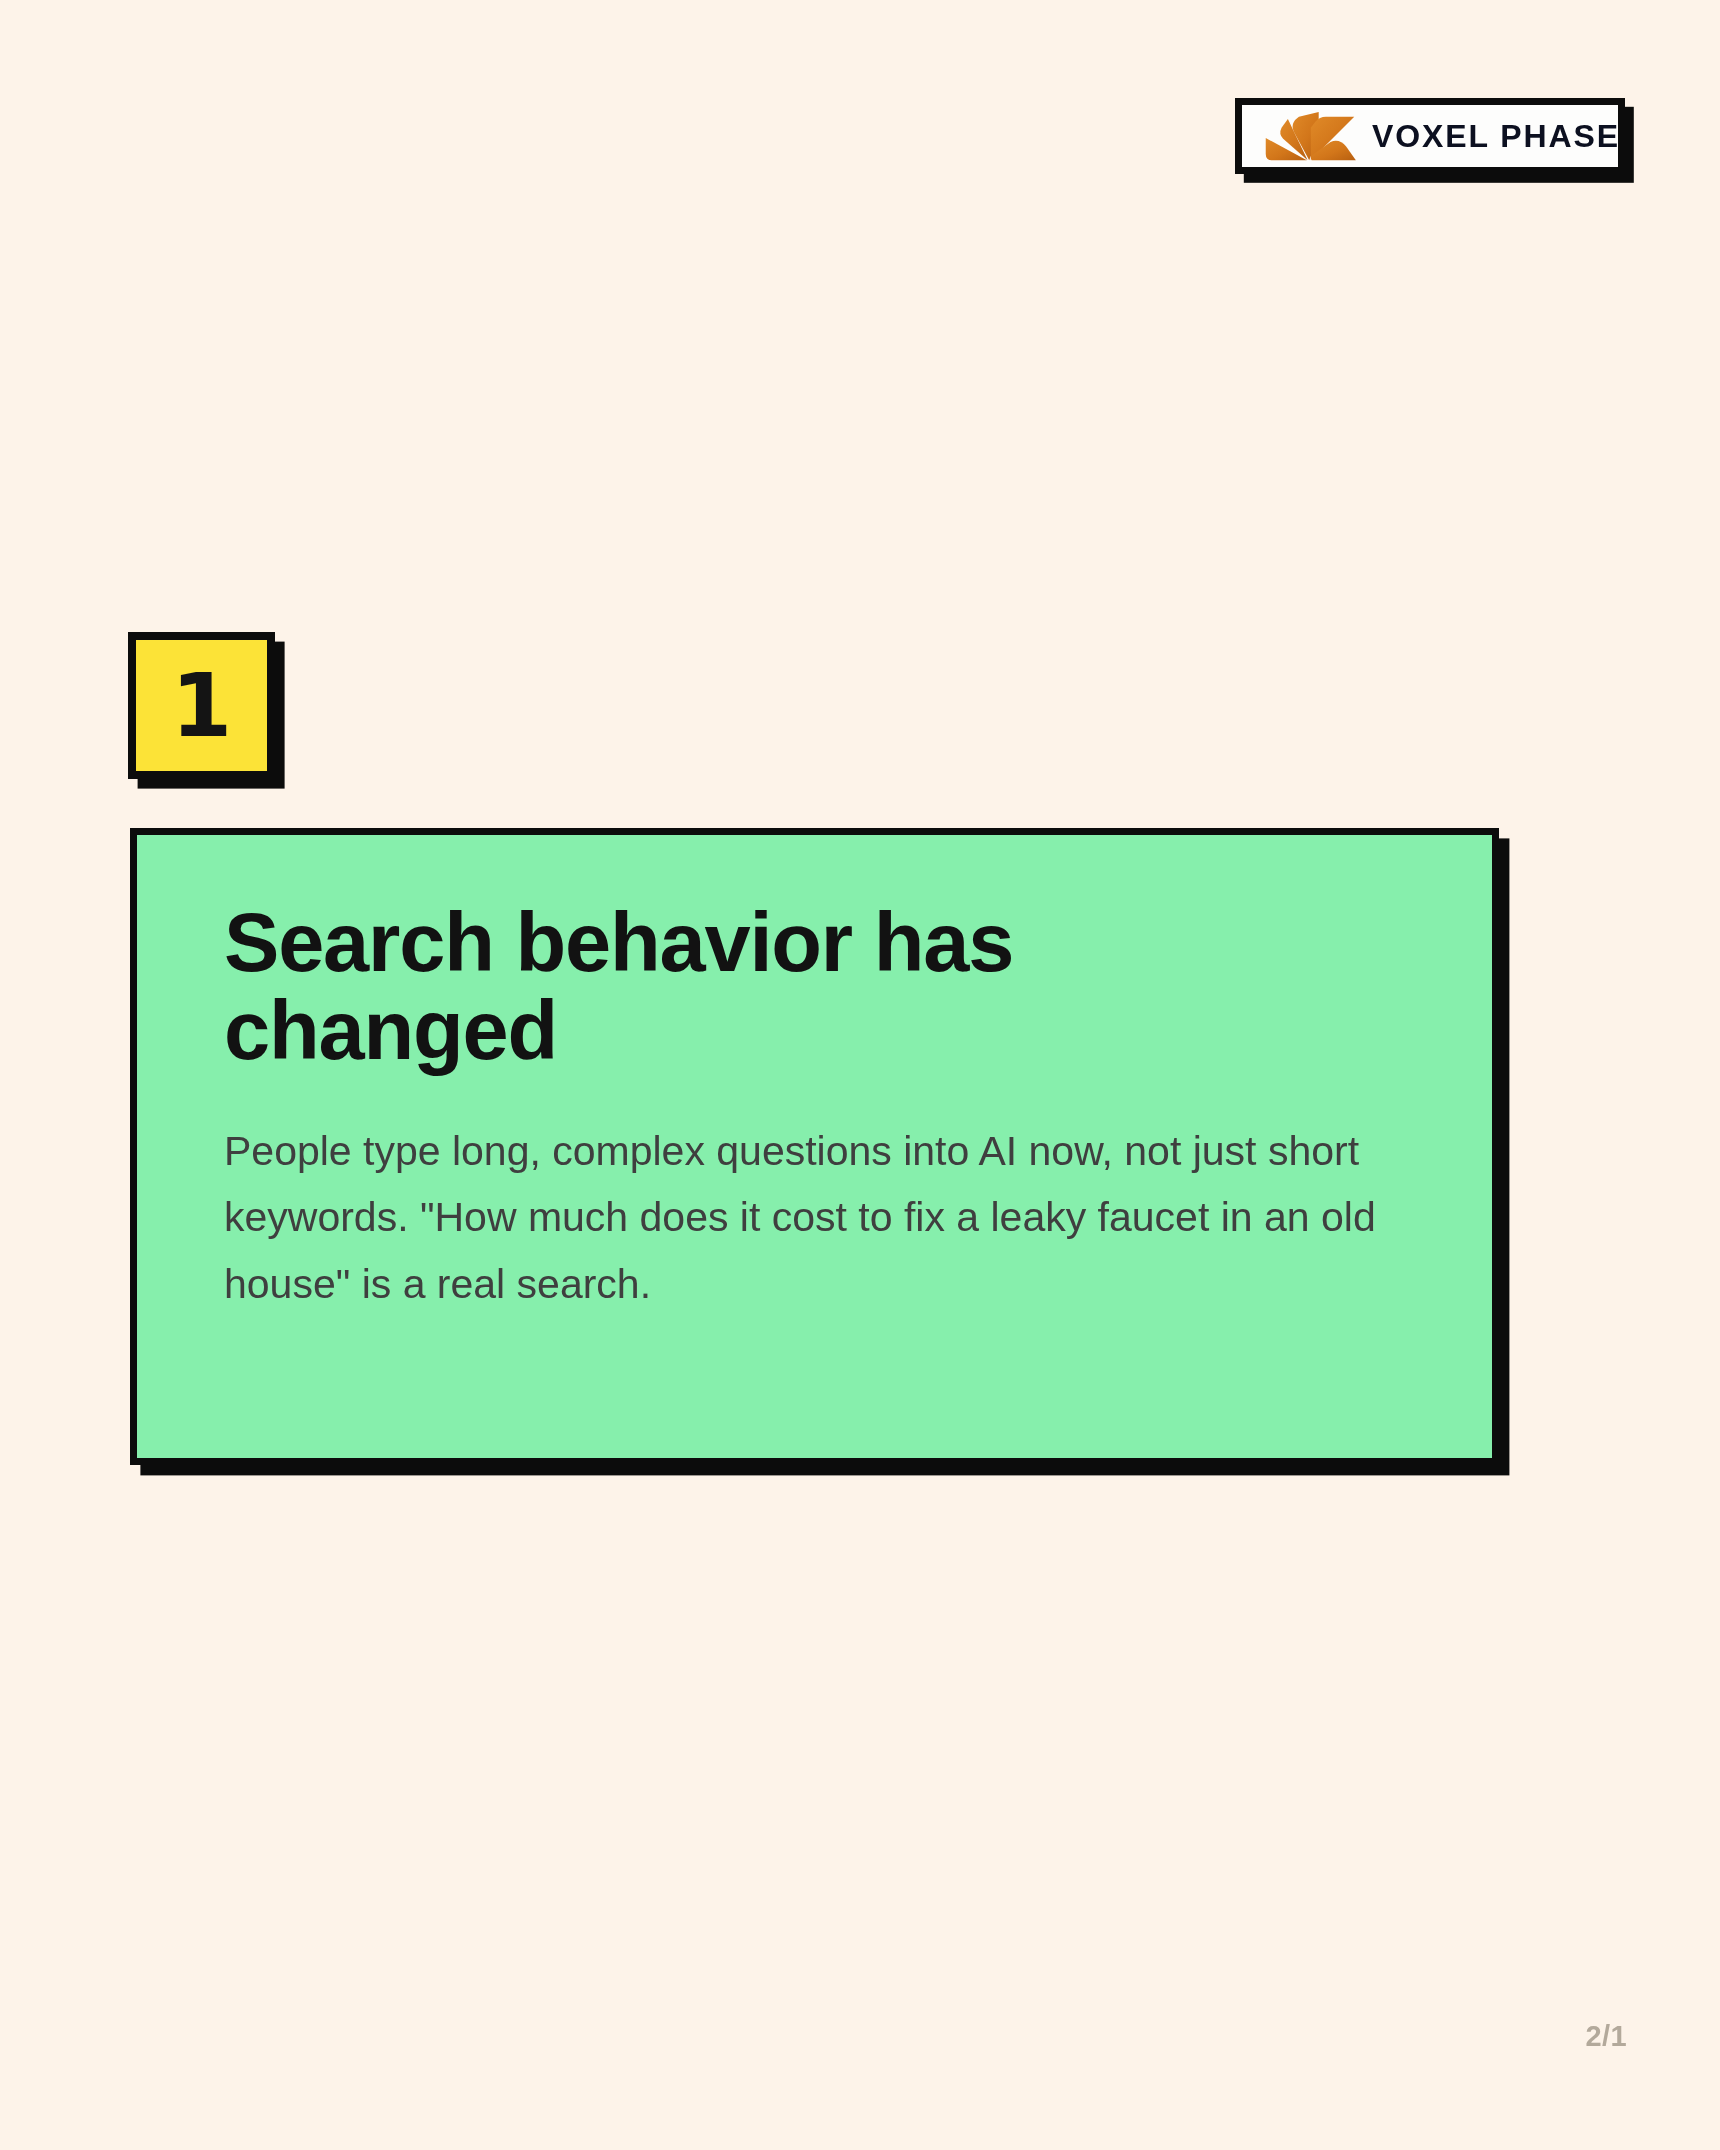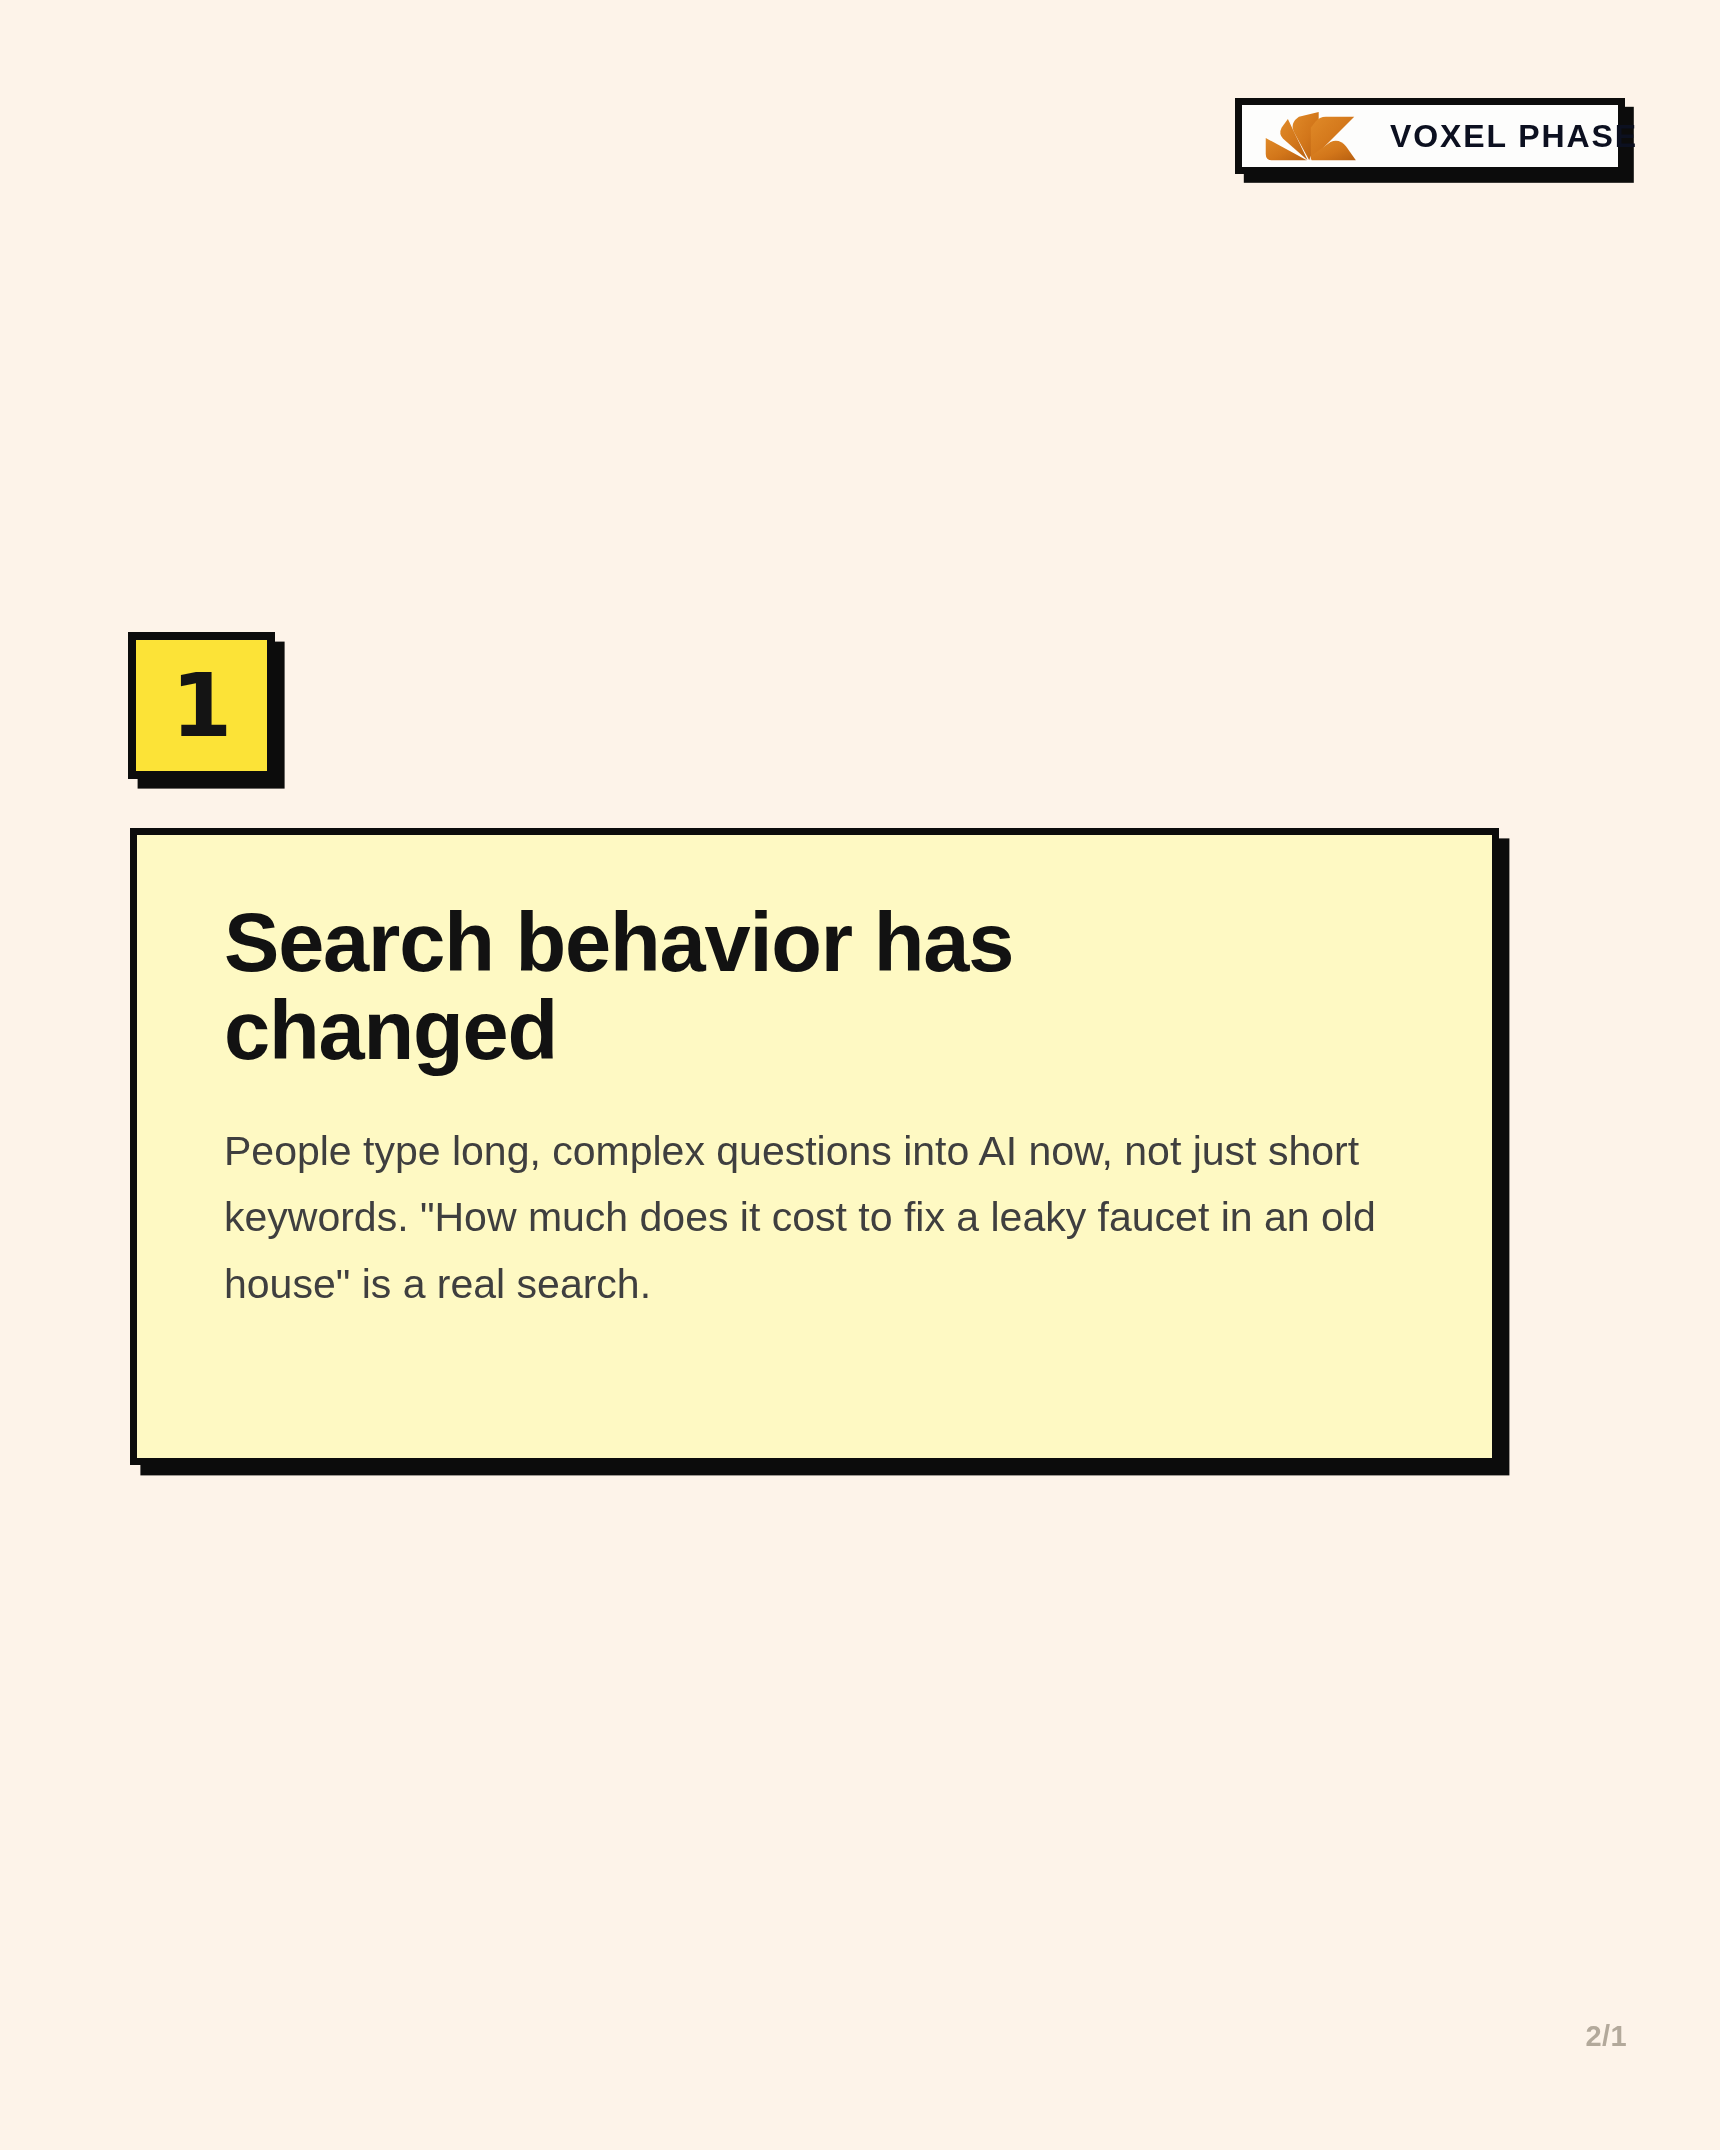--- a/index.html
+++ b/index.html
@@ -22,21 +22,21 @@
     top: 98px;
     width: 390px;
     height: 76px;
     background: #fdfdfc;
     border: 7.2px solid #0c0c0c;
     box-sizing: border-box;
     box-shadow: 8.8px 8.8px 0 0 #0c0c0c;
     display: flex;
     align-items: center;
     padding-left: 22px;
-    gap: 34px;
+    gap: 16px;
   }
   .brand-logo {
     width: 92px;
     height: 49px;
     flex: 0 0 auto;
     display: block;
   }
   .brand-name {
     font-size: 32px;
     font-weight: 700;
@@ -69,21 +69,21 @@
     font-family: "DejaVu Sans", sans-serif;
   }
 
   
   .content-card {
     position: absolute;
     left: 130px;
     top: 828px;
     width: 1369px;
     height: 637px;
-    background: #fef9c3;
+    background: #86efac;
     border: 7.2px solid #0c0c0c;
     box-sizing: border-box;
     box-shadow: 10.4px 10.4px 0 0 #0c0c0c;
     padding: 64px 76px 0 87px;
   }
   .card-heading {
     font-size: 83px;
     line-height: 1.06;
     font-weight: 700;
     color: #121212;

